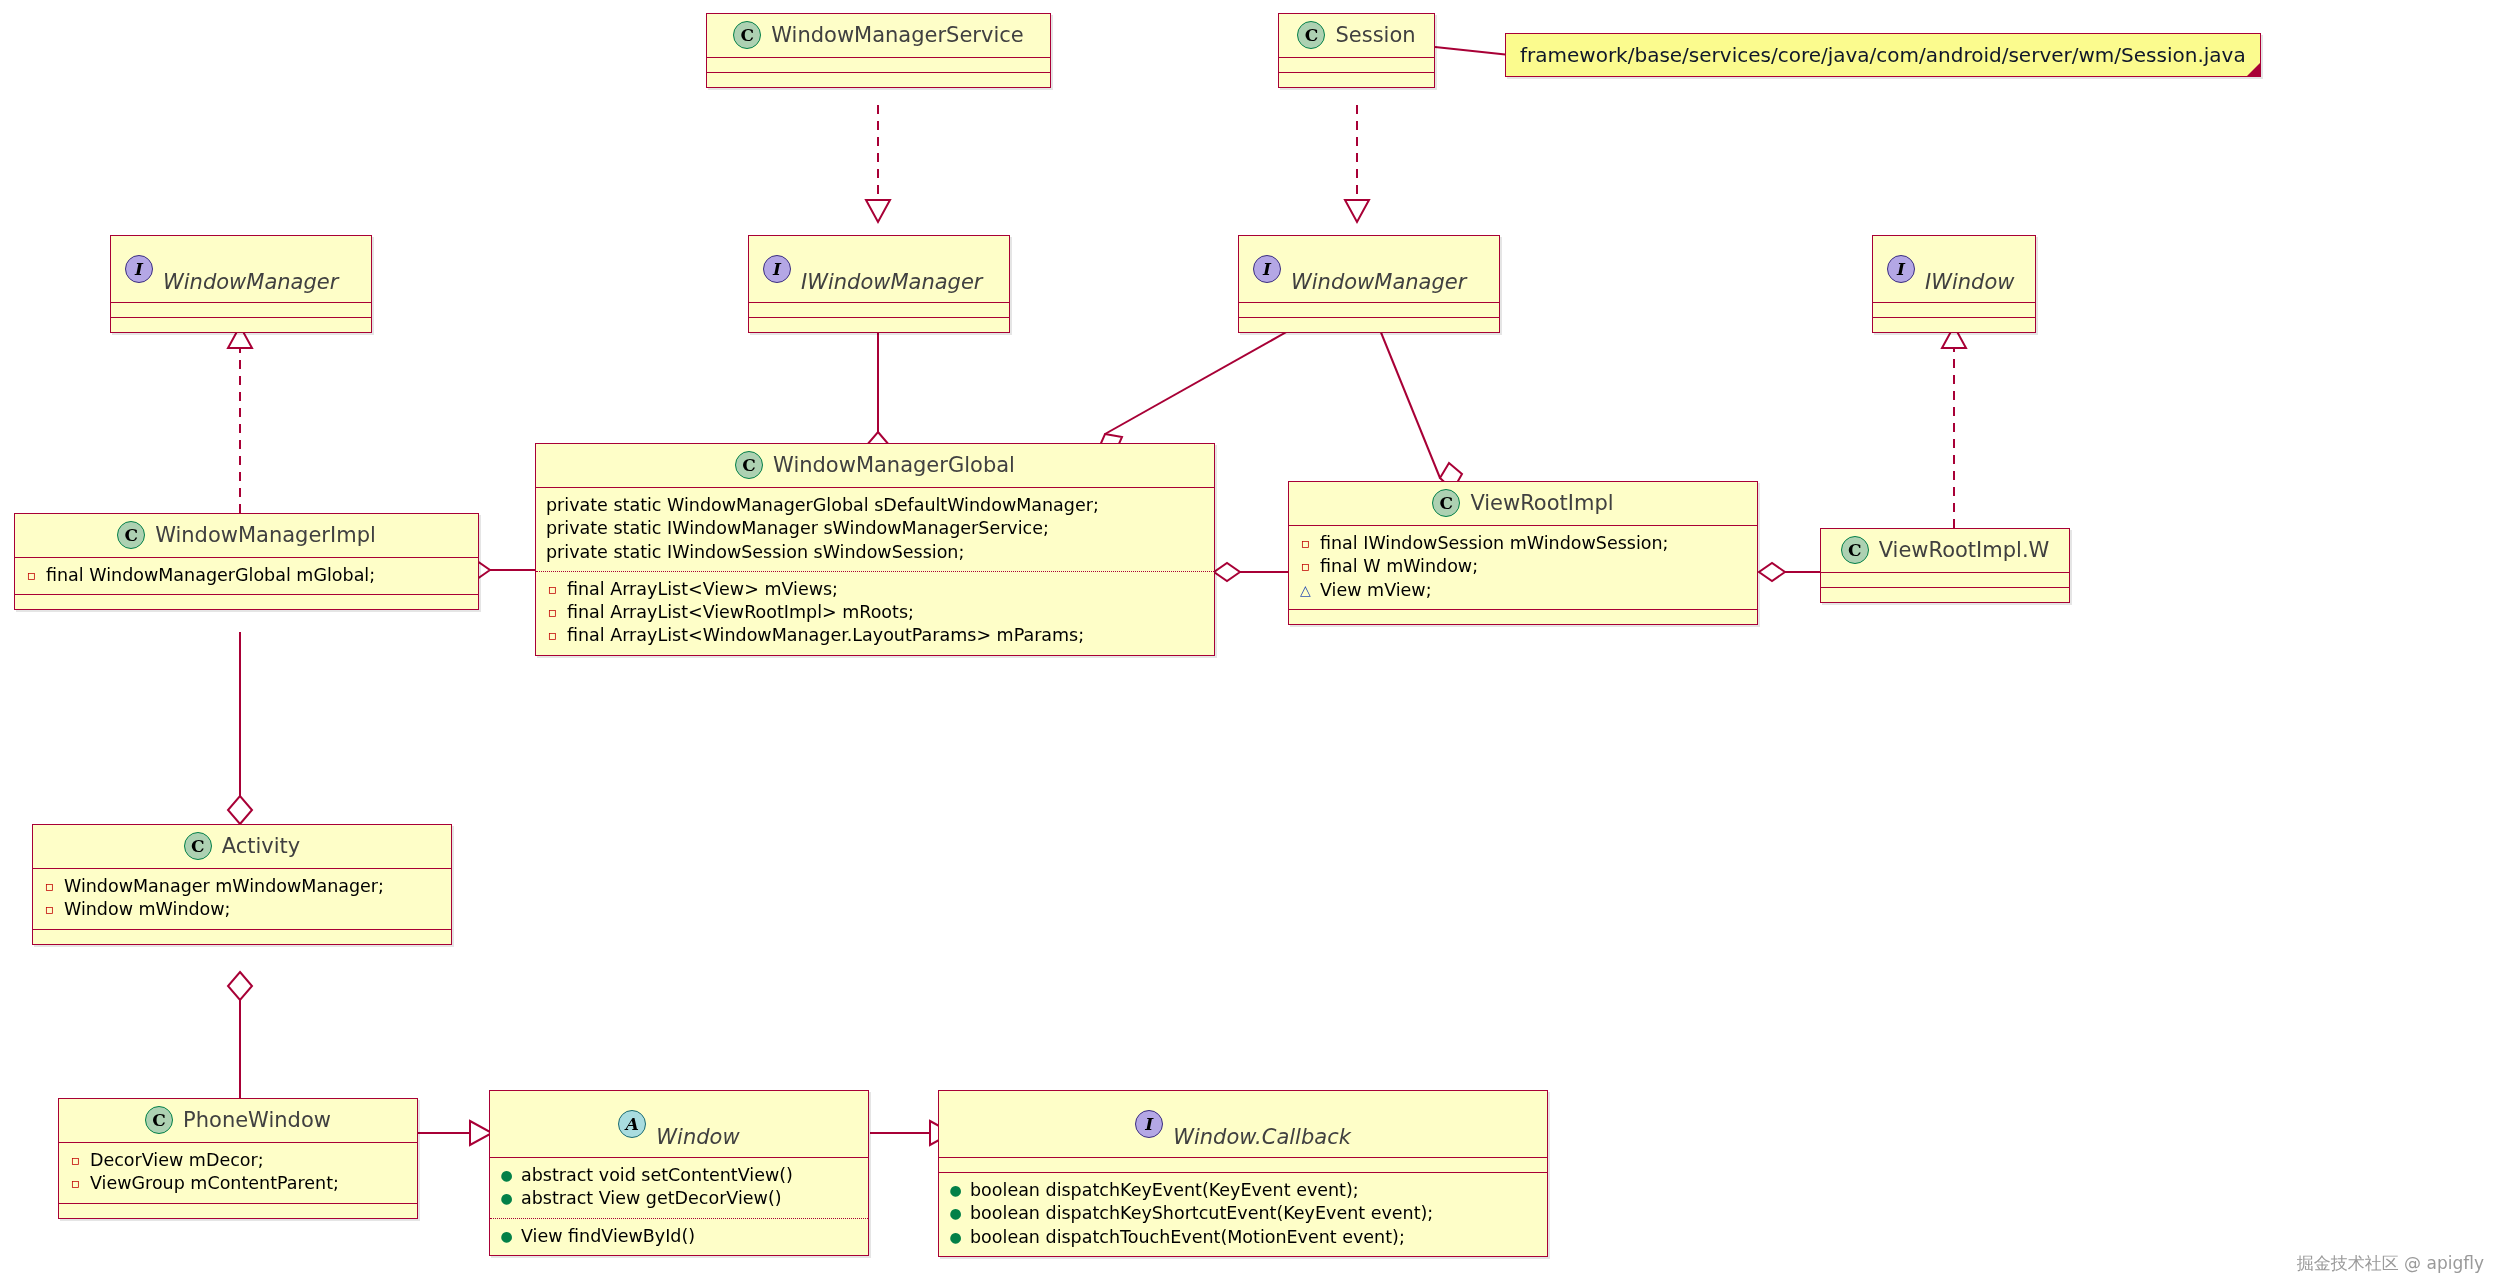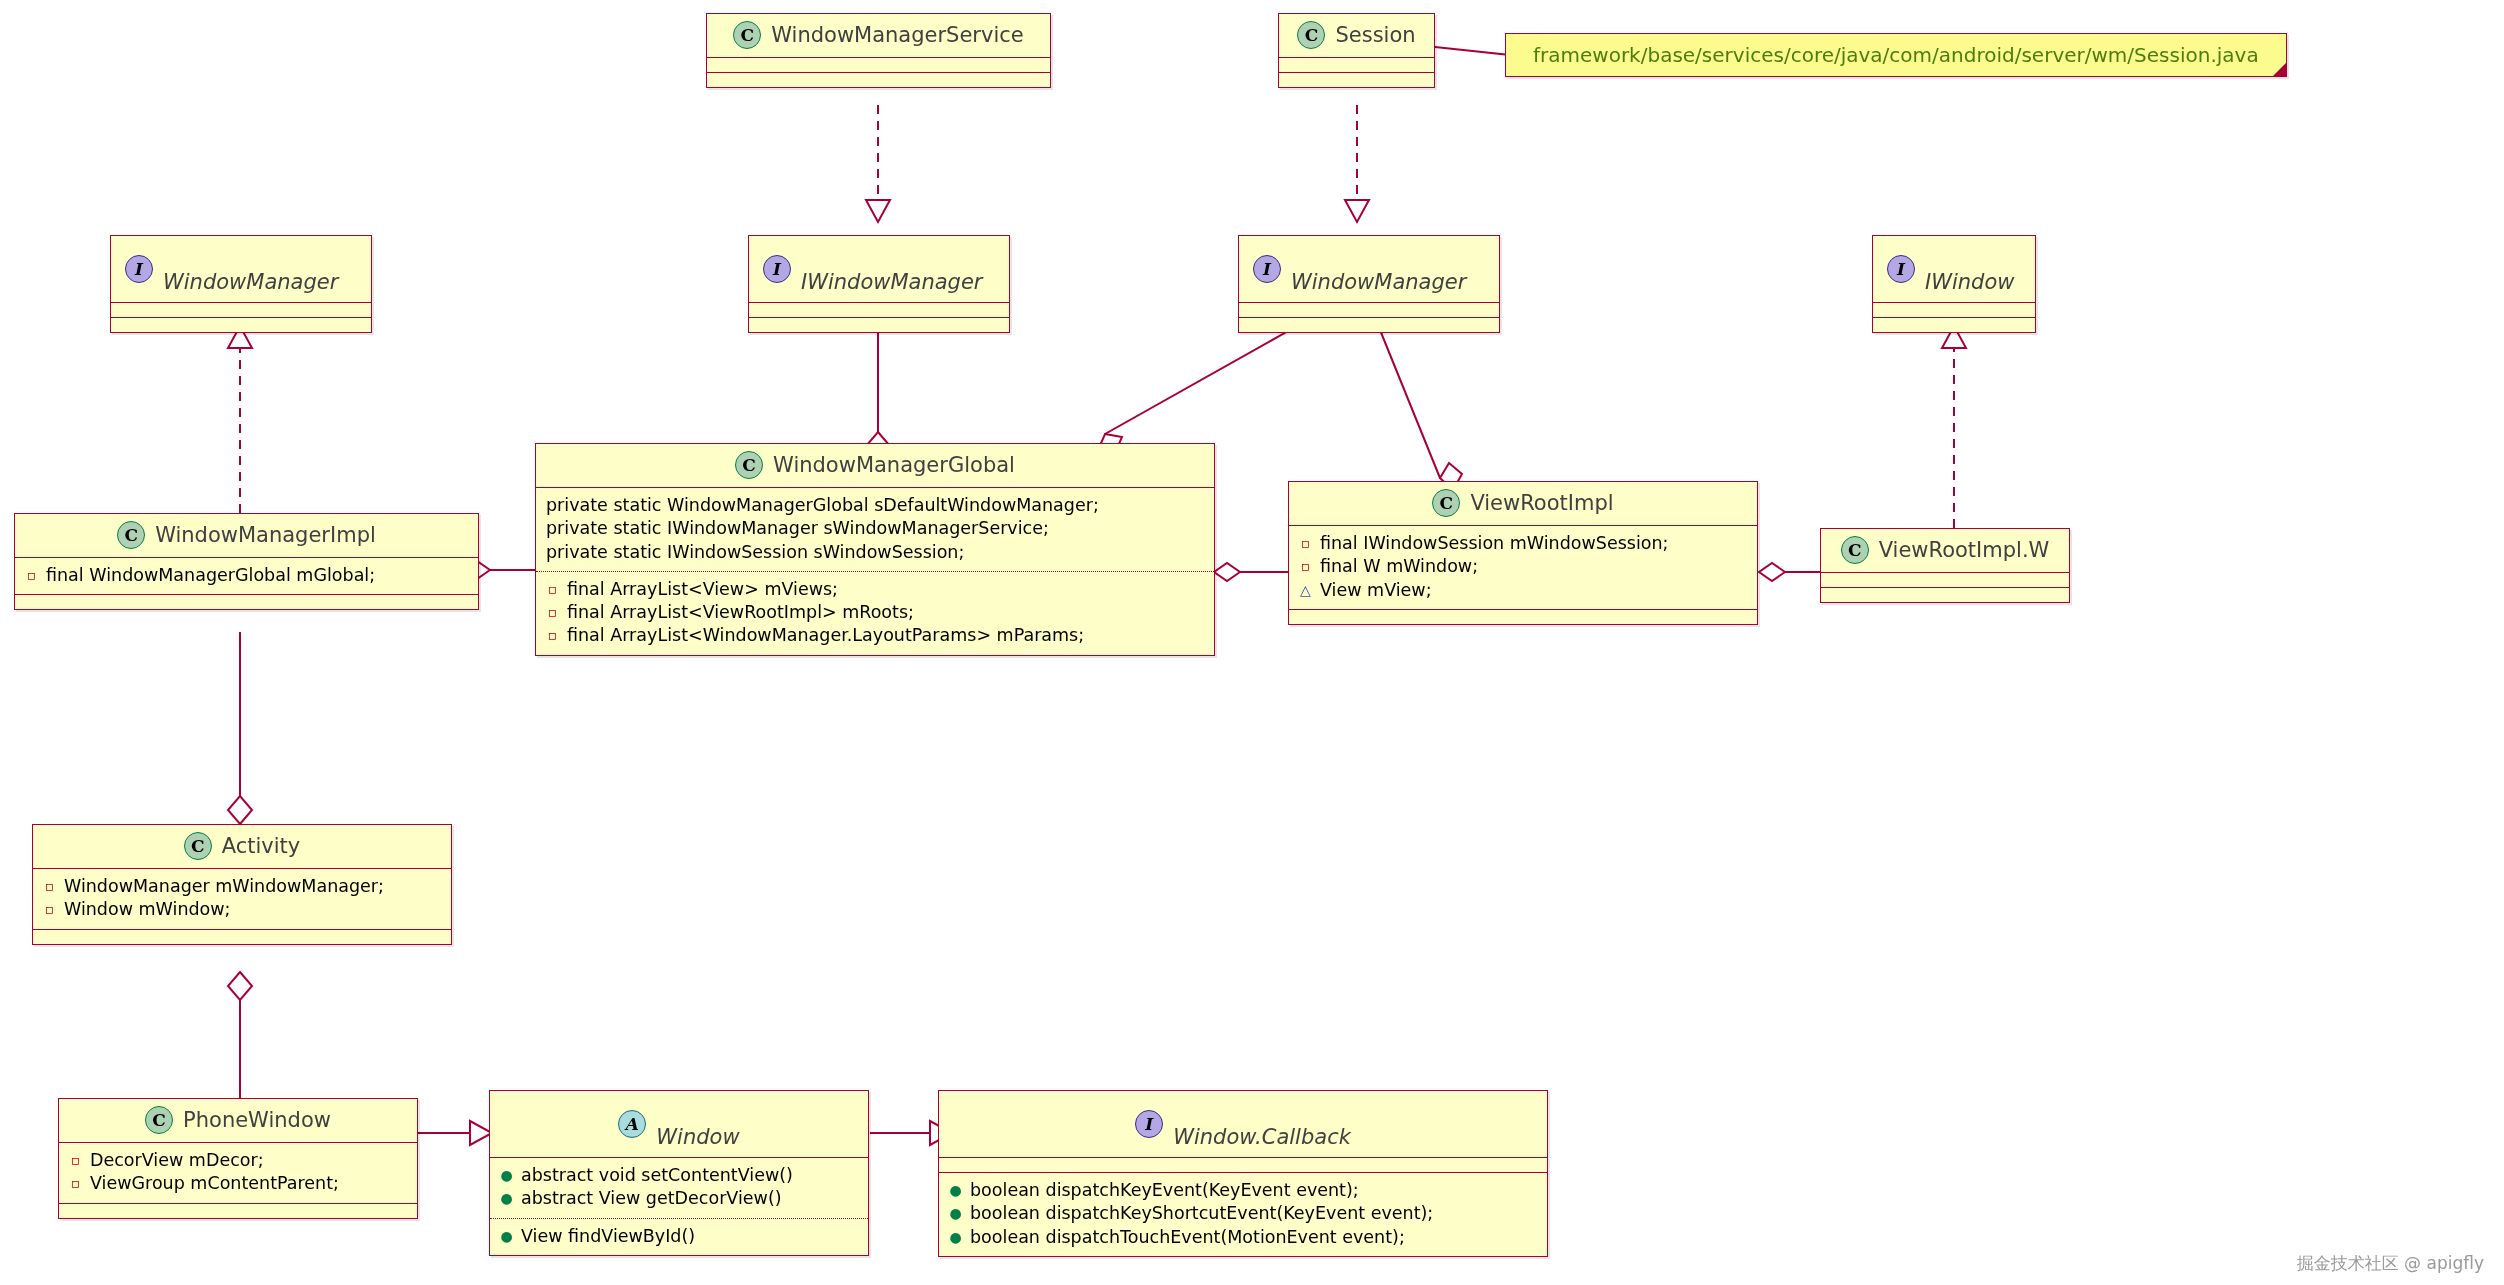--- a/index.html
+++ b/index.html
@@ -119,23 +119,23 @@
   .vis.pub  { color: #038048; }
   .vis.prot { color: #2a4fb0; }
   .member.plain {
     padding-left: 0;
   }
   .note {
     position: absolute;
     background: #fbfb8e;
     border: 1.5px solid #a80036;
     box-shadow: 2px 2px 0 rgba(0,0,0,0.10);
-    padding: 9px 27px;
+    padding: 9px 14px;
     font-size: 20px;
-    color: #4d7c0f;
+    color: #0f172a;
     white-space: nowrap;
     box-sizing: border-box;
   }
   .note-fold {
     position: absolute;
     right: 0;
     bottom: 0;
     width: 0;
     height: 0;
     border-left: 13px solid transparent;

